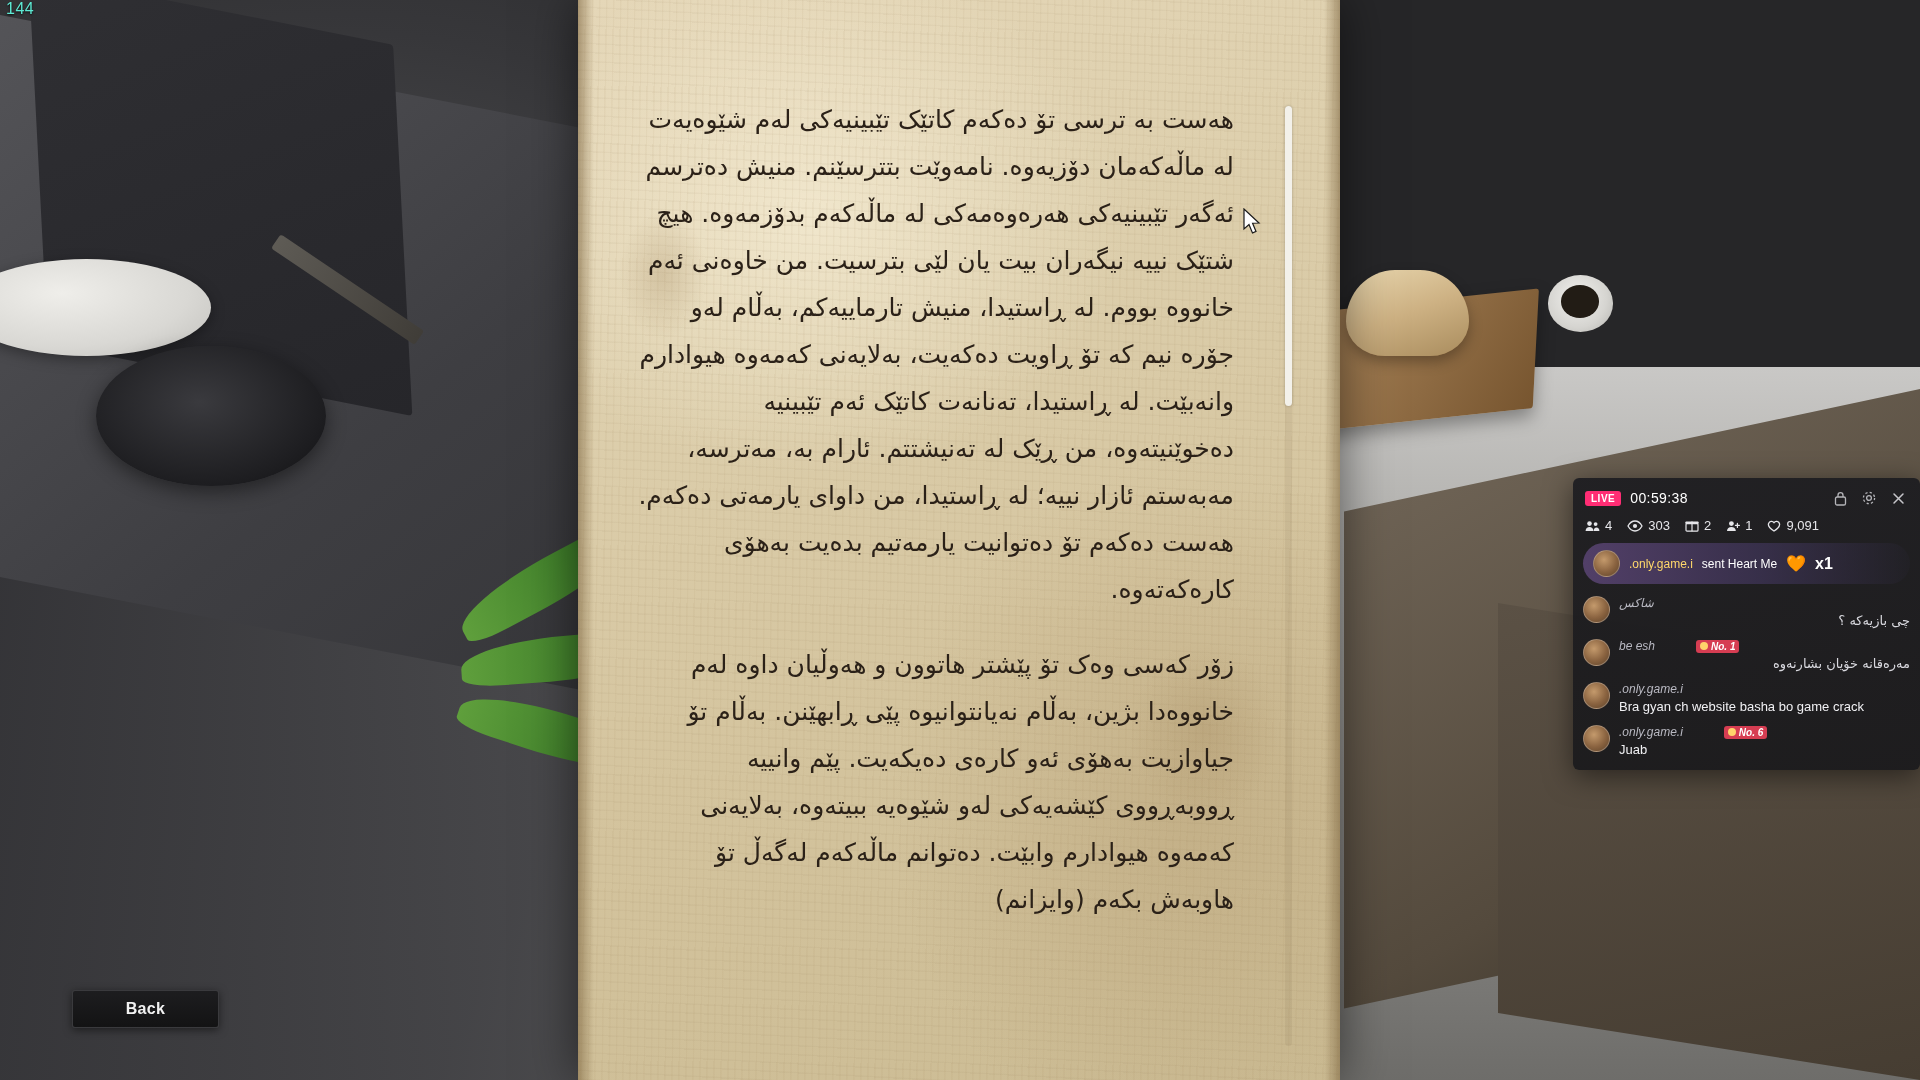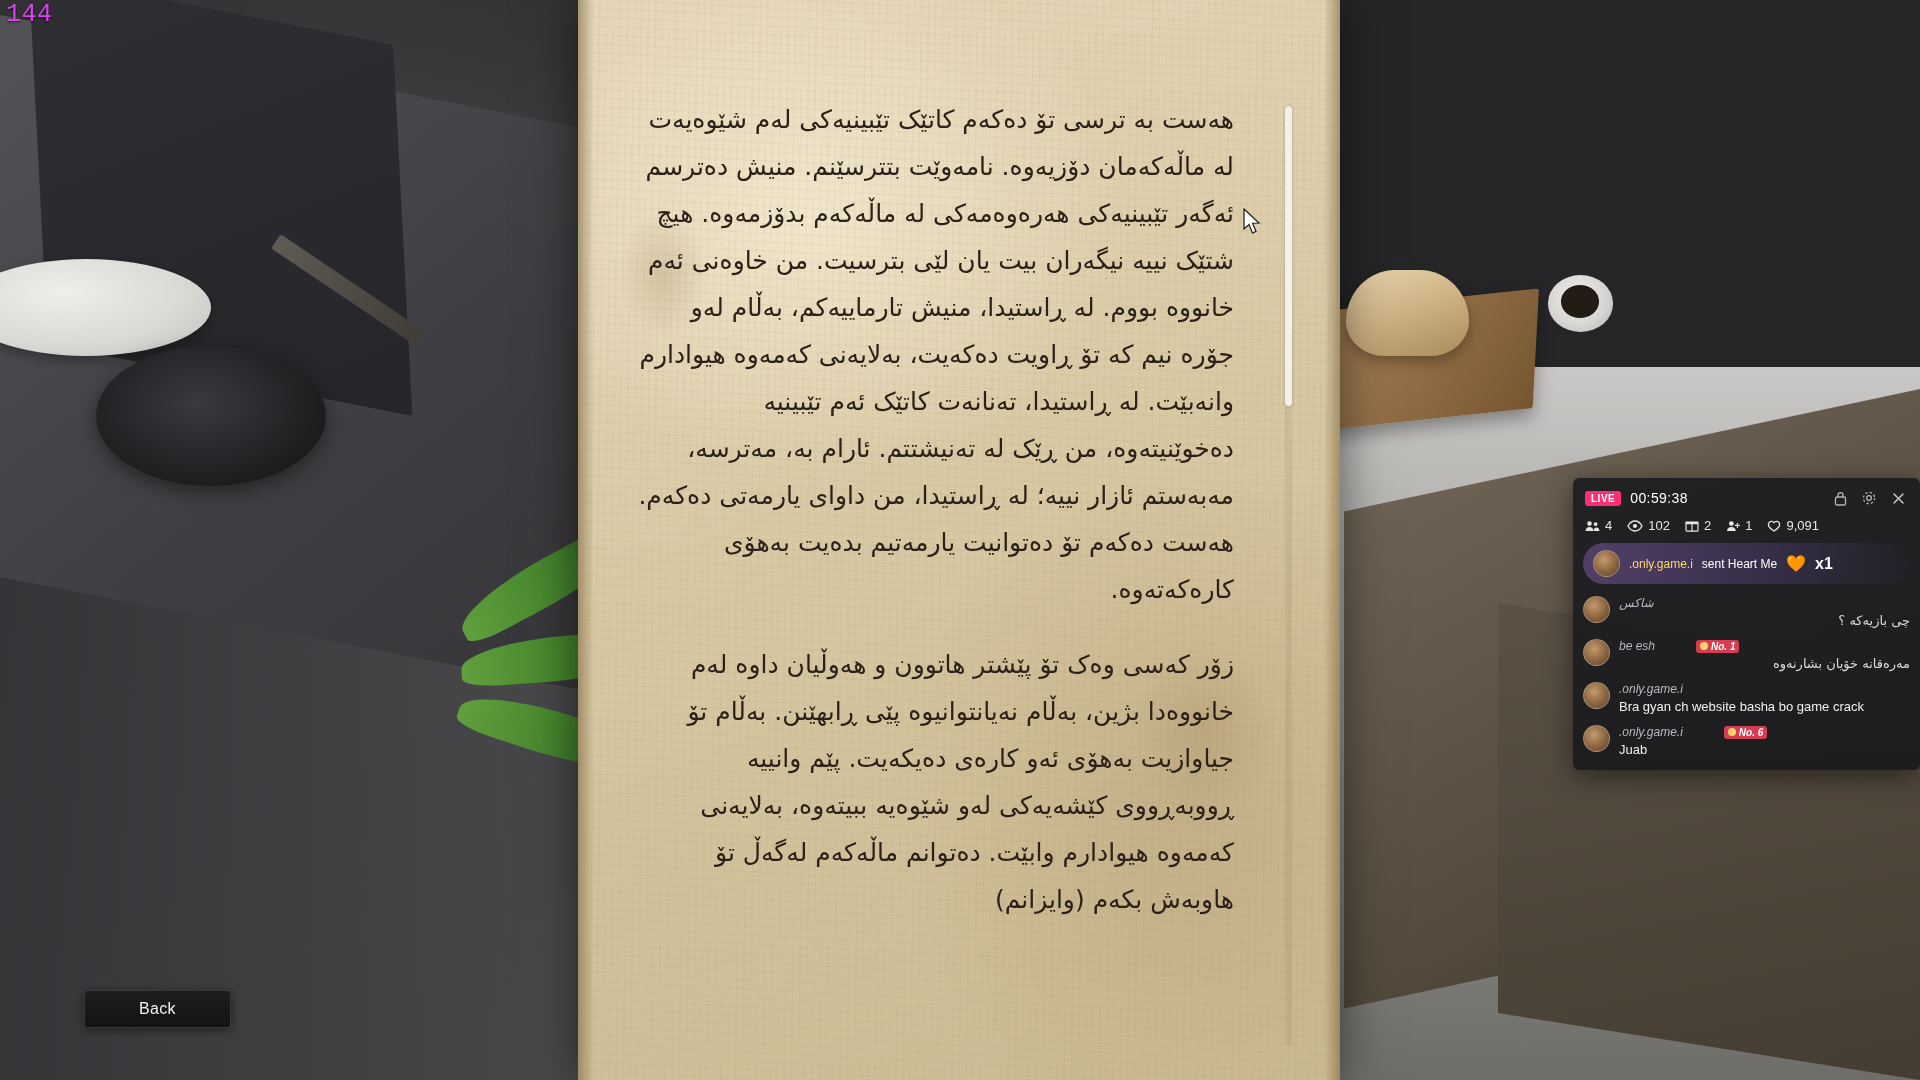--- a/index.html
+++ b/index.html
@@ -166,23 +166,23 @@
     background: linear-gradient(160deg, #5b5145 0%, #463d32 100%);
     transform: skewY(9deg);
     transform-origin: bottom right;
   }
 
   
   .fps {
     position: absolute;
     left: 6px;
     top: 0px;
-    color: #d946ef;
-    font-size: 25px;
-    font-family: Liberation Mono, monospace;
+    color: #5eead4;
+    font-size: 16px;
+    font-family: Liberation Sans, sans-serif;
     text-shadow: 0 1px 2px rgba(0,0,0,0.8);
     letter-spacing: 0.5px;
   }
 
   
   .note {
     position: absolute;
     left: 578px;
     top: 0px;
     width: 762px;
@@ -261,34 +261,35 @@
     width: 7px;
     height: 300px;
     background: #f3f1ea;
     border-radius: 4px;
     box-shadow: 0 0 3px rgba(0,0,0,0.25);
   }
 
   
   .back-button {
     position: absolute;
-    left: 84px;
+    left: 72px;
     top: 990px;
     width: 145px;
     height: 36px;
     background: linear-gradient(180deg, #1d1d1f 0%, #131314 100%);
     border: 1px solid #3a3a3d;
     border-radius: 3px;
     color: #f1f1f1;
     font-size: 16px;
     display: flex;
     align-items: center;
     justify-content: center;
     letter-spacing: 0.3px;
     box-shadow: 0 2px 8px rgba(0,0,0,0.5);
+    font-weight: bold;
   }
 
   
   .cursor {
     position: absolute;
     left: 1243px;
     top: 208px;
     width: 0; height: 0;
     pointer-events: none;
   }
@@ -526,21 +527,21 @@
         </span>
         <span>4</span>
       </span>
       <span class="stat">
         <span>
           <svg width="16" height="12" viewBox="0 0 16 12">
               <path d="M1 6 C3.2 2 5.6 1 8 1 s4.8 1 7 5 c-2.2 4-4.6 5-7 5 S3.2 10 1 6z" fill="none" stroke="#e6e6ea" stroke-width="1.3"></path>
               <circle cx="8" cy="6" r="2.1" fill="#e6e6ea"></circle>
             </svg>
         </span>
-        <span>102</span>
+        <span>303</span>
       </span>
       <span class="stat">
         <span>
           <svg width="14" height="13" viewBox="0 0 14 13">
               <rect x="1" y="4.6" width="12" height="7.6" rx="1" fill="none" stroke="#e6e6ea" stroke-width="1.2"></rect>
               <rect x="0.4" y="2.4" width="13.2" height="2.6" rx="0.8" fill="#e6e6ea"></rect>
               <path d="M7 2.4 V12.2" stroke="#e6e6ea" stroke-width="1.2"></path>
             </svg>
         </span>
         <span>2</span>

